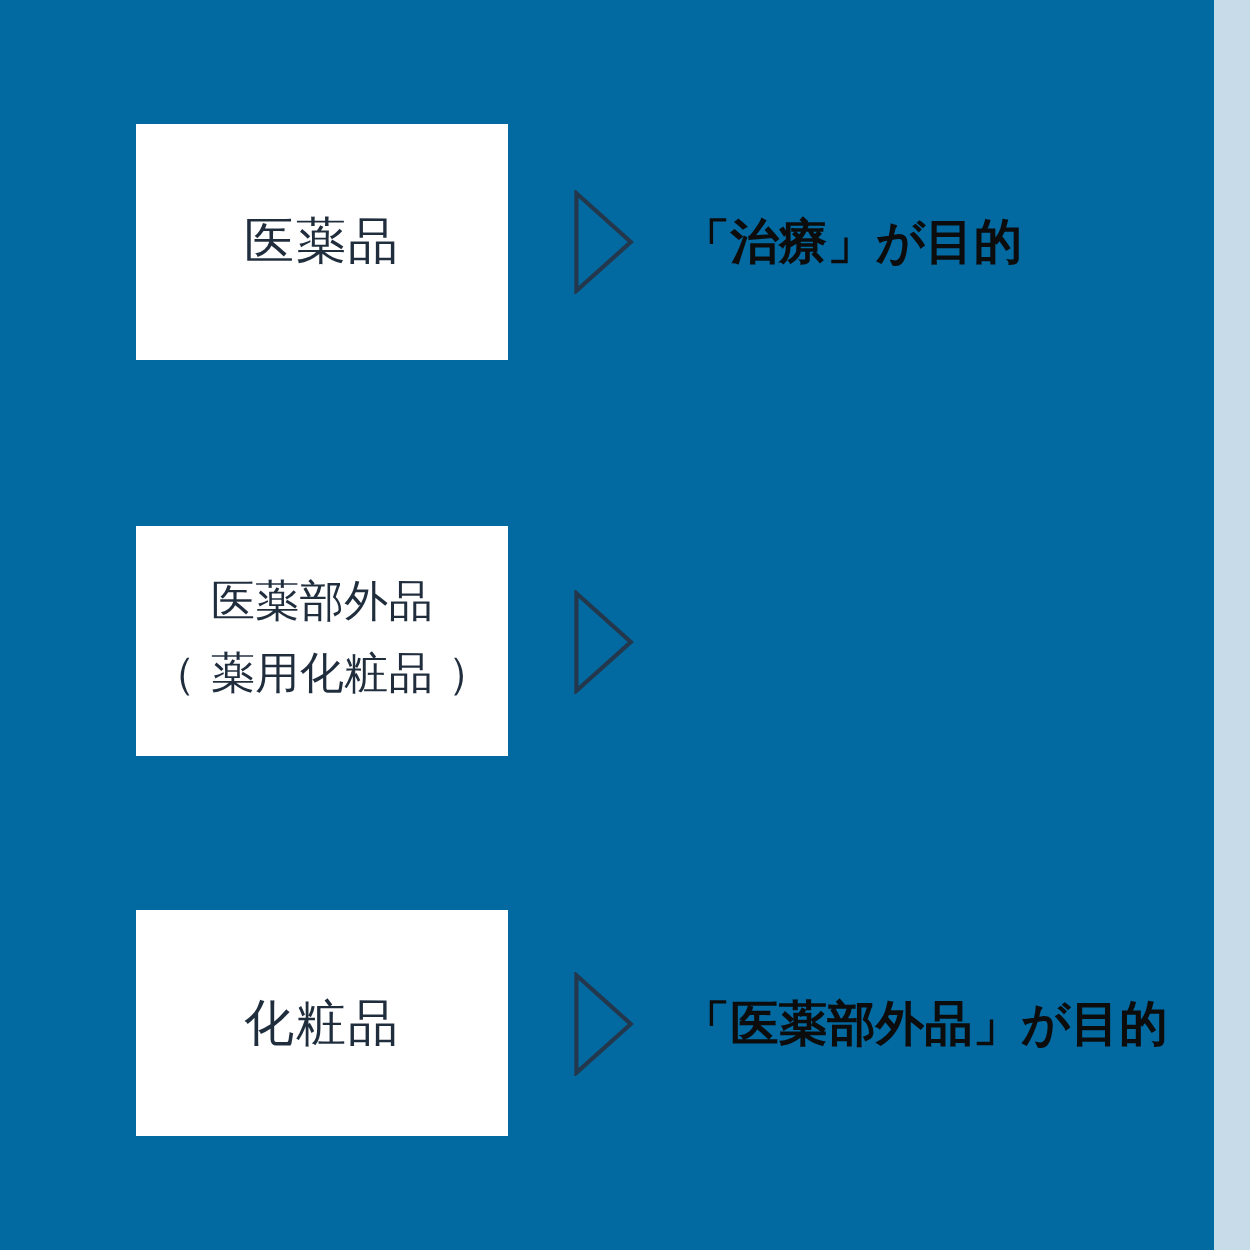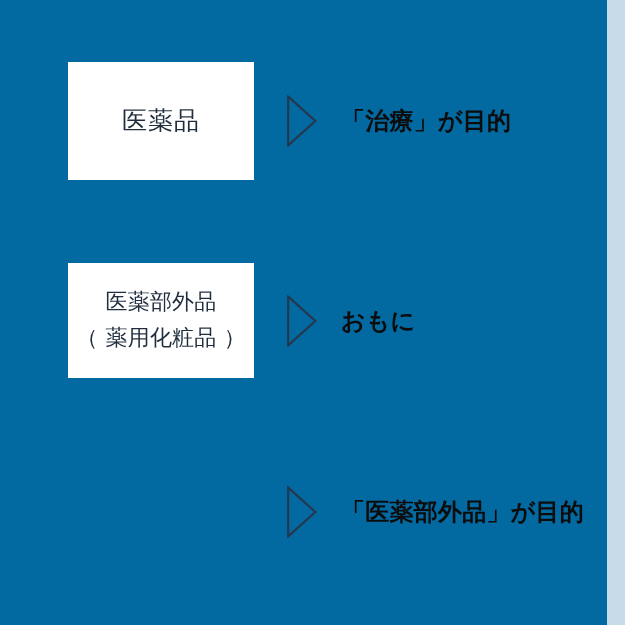--- a/index.html
+++ b/index.html
@@ -111,25 +111,27 @@
     <div class="card">
       <div class="card-title compact">医薬部外品</div>
       <div class="card-sub">（ 薬用化粧品 ）</div>
     </div>
     <div class="arrow">
       <svg viewBox="0 0 30 52" xmlns="http://www.w3.org/2000/svg">
         <polygon points="1.2,1.6 28.4,26 1.2,50.4" fill="none" stroke="#24384d" stroke-width="2.1" stroke-linejoin="miter"></polygon>
       </svg>
     </div>
     <div class="desc">
-      <span class="desc-line">おもに</span>
     </div>
   </div>
 
   <div class="row row-3">
+    <div class="card">
+      <div class="card-title">化粧品</div>
+    </div>
     <div class="arrow">
       <svg viewBox="0 0 30 52" xmlns="http://www.w3.org/2000/svg">
         <polygon points="1.2,1.6 28.4,26 1.2,50.4" fill="none" stroke="#24384d" stroke-width="2.1" stroke-linejoin="miter"></polygon>
       </svg>
     </div>
     <div class="desc">
       <span class="desc-line">「医薬部外品」が目的</span>
     </div>
   </div>
 

